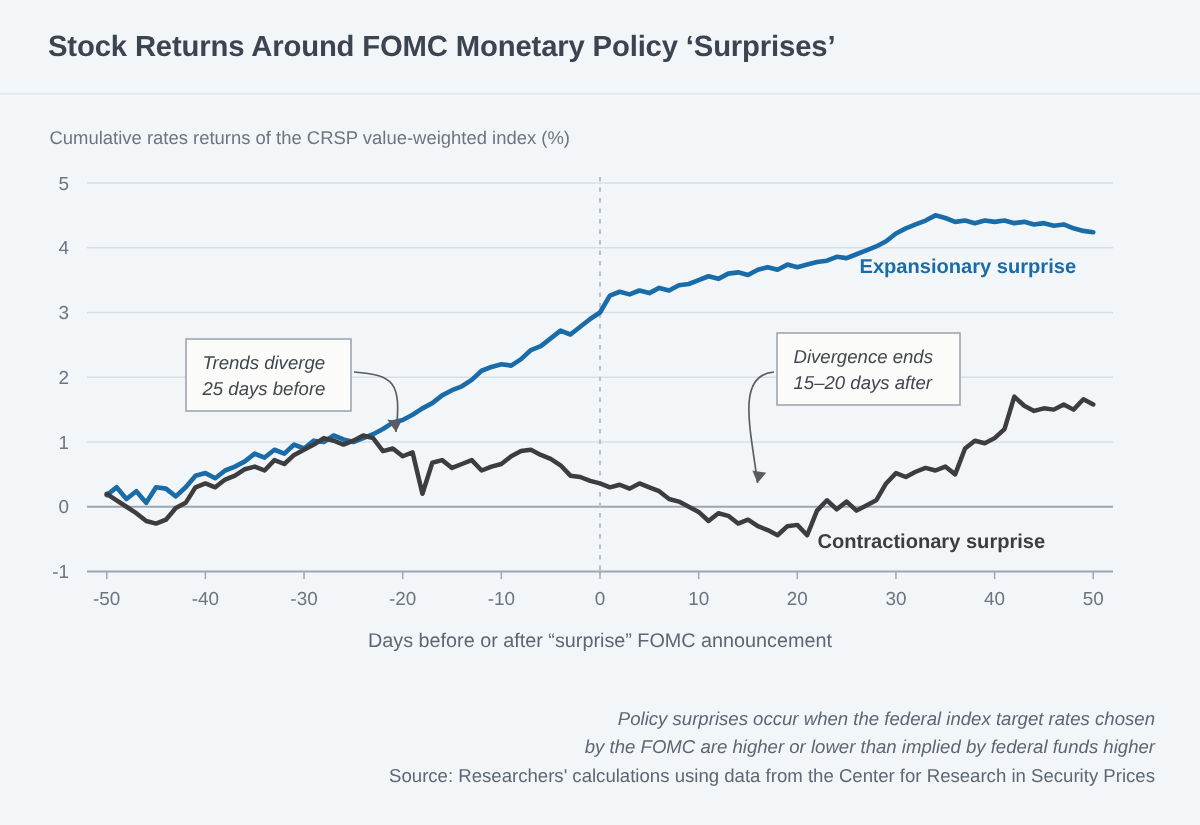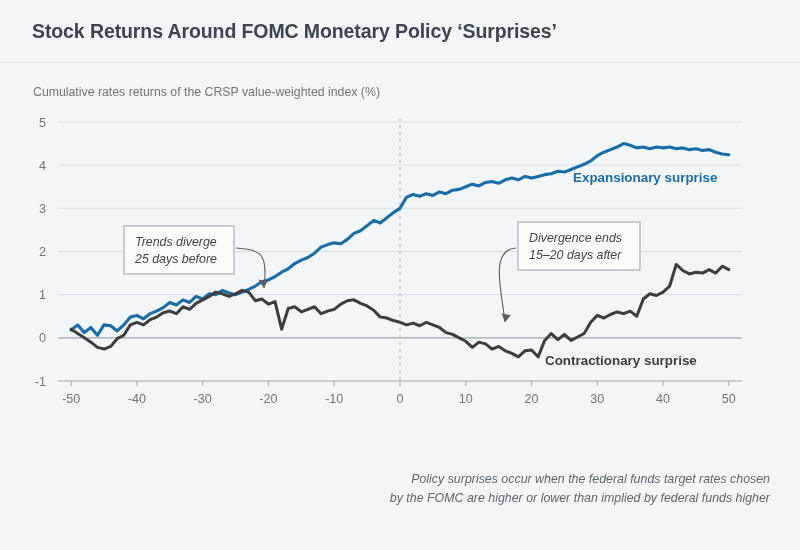--- a/index.html
+++ b/index.html
@@ -147,19 +147,21 @@
       <rect x="124" y="226" width="110" height="48" fill="#fbfbf9" stroke="#9aa1a9" stroke-width="1"></rect>
       <text x="135" y="246" class="anno-text">Trends diverge</text>
       <text x="135" y="263" class="anno-text">25 days before</text>
       <path d="M516 248 C 490 250, 501 288, 505 322" fill="none" stroke="#5c5c5f" stroke-width="1.1"></path>
       <path d="M505 322 l -3.3999999999999995 -8.4 l 9.2 1.6 z" fill="#5c5c5f" stroke="none"></path>
       <rect x="518" y="222" width="122" height="48" fill="#fbfbf9" stroke="#9aa1a9" stroke-width="1"></rect>
       <text x="529" y="242" class="anno-text">Divergence ends</text>
       <text x="529" y="259" class="anno-text">15–20 days after</text>
     </svg>
 
+  <div class="xaxis-title">Days before or after “surprise” FOMC announcement</div>
 
   <div class="footnote">
-    <div class="ital">Policy surprises occur when the federal funds target rates chosen</div>
+    <div class="ital">Policy surprises occur when the federal index target rates chosen</div>
     <div class="ital">by the FOMC are higher or lower than implied by federal funds higher</div>
+    <div>Source: Researchers' calculations using data from the Center for Research in Security Prices</div>
   </div>
 
 </div>
 
 </body></html>

